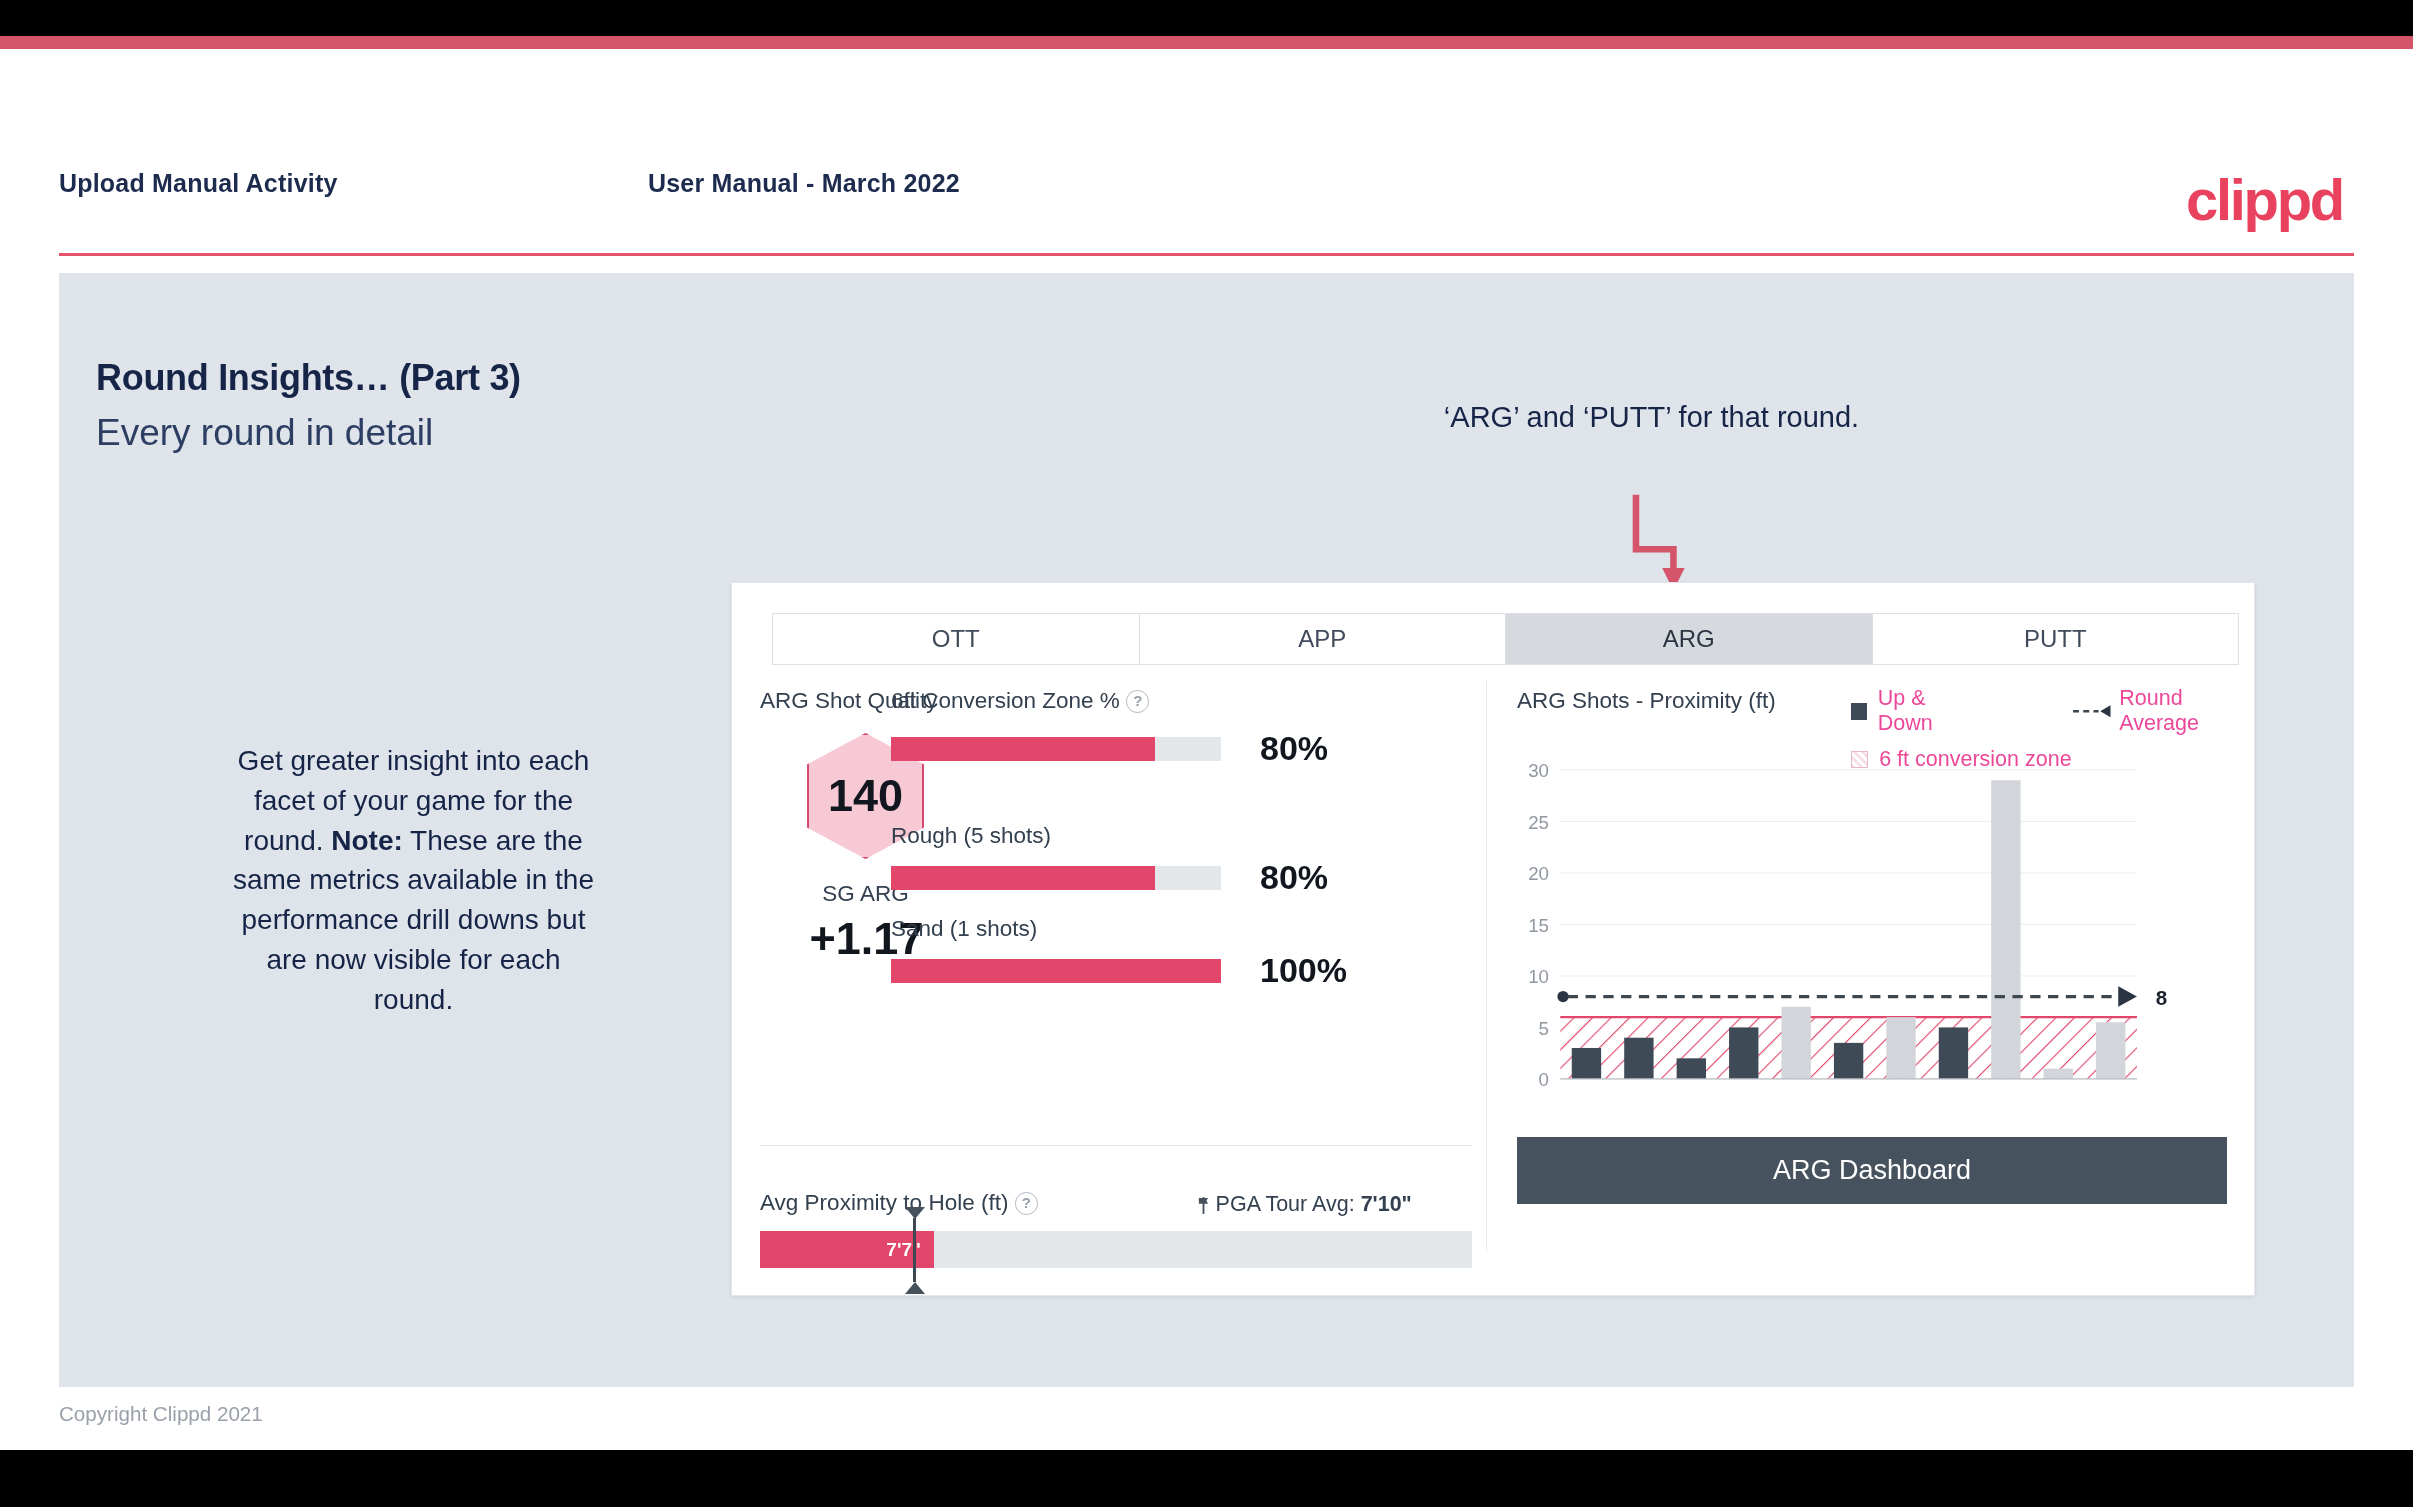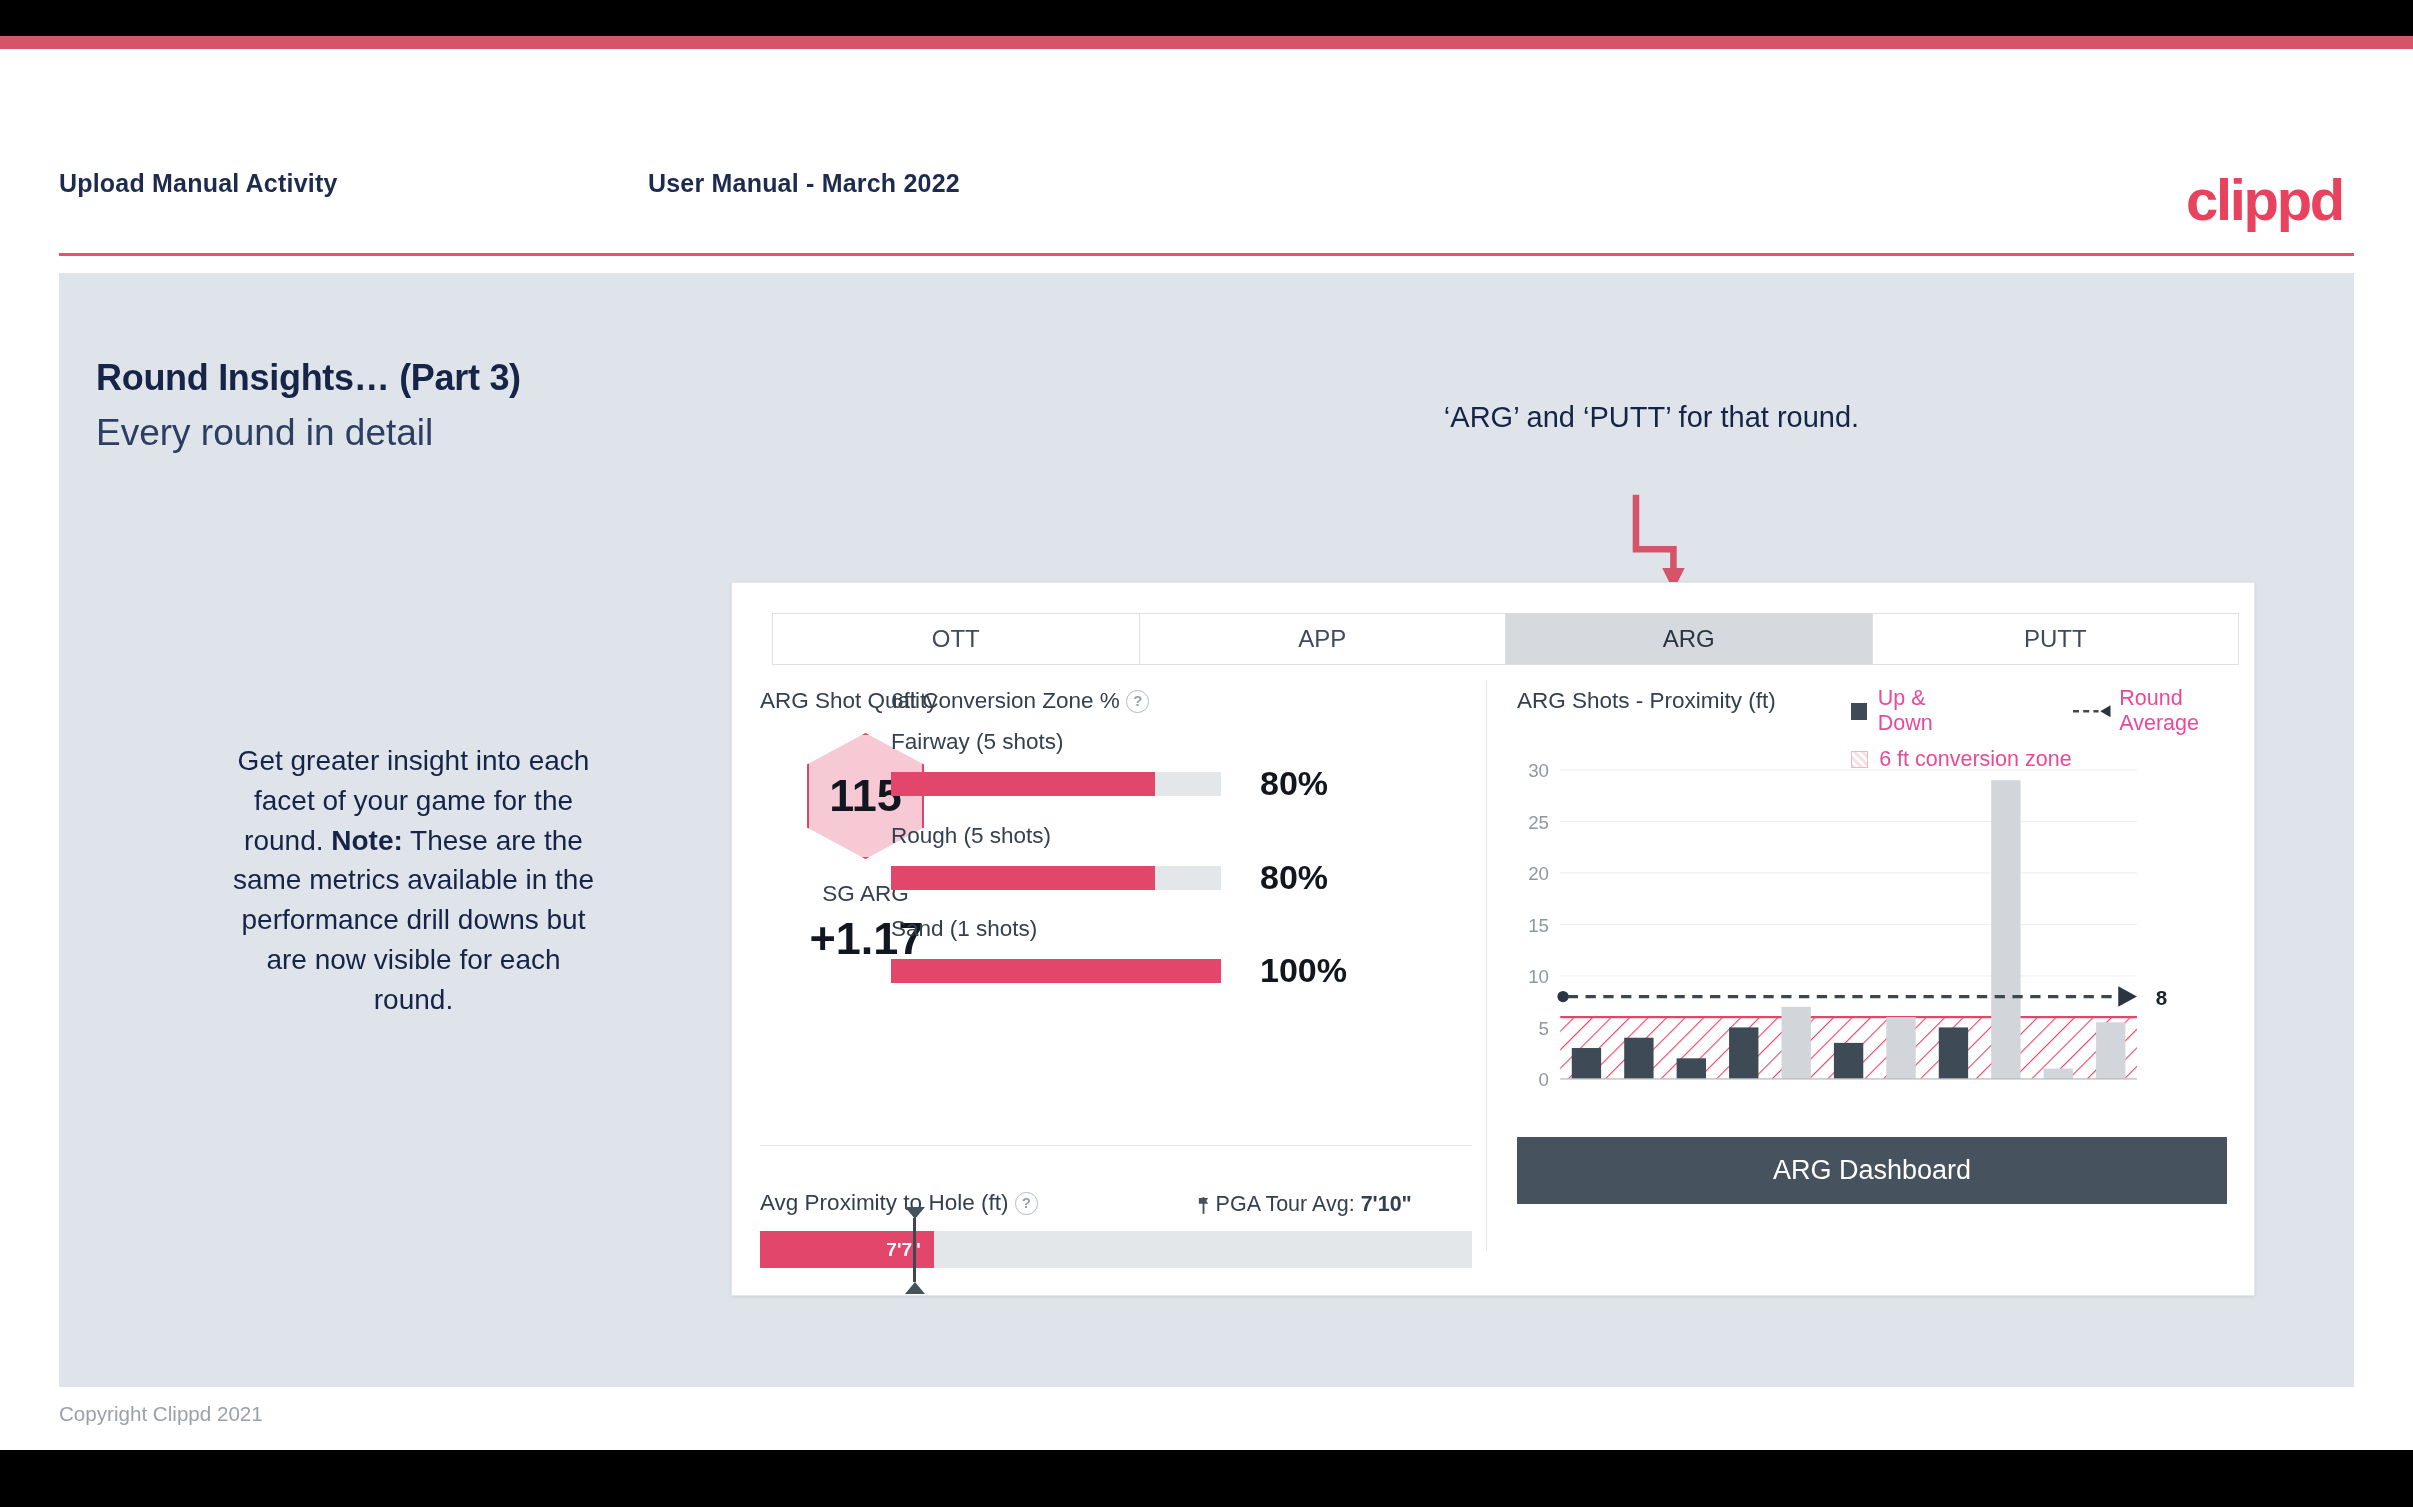--- a/index.html
+++ b/index.html
@@ -203,28 +203,27 @@
       <div class="divider-v"></div>
       <div class="divider-h"></div>
 
       <div class="lbl-shotq">ARG Shot Quality</div>
       <div class="lbl-conv">
         <span>6ft Conversion Zone %</span><span class="qmark">?</span>
       </div>
 
       <div class="hexwrap">
         <div class="hex">
-            <span>115</span>
+            <span>140</span>
           </div>
       </div>
       <div class="sgarg-lbl">SG ARG</div>
       <div class="sgarg-val">+1.17</div>
 
       <div class="convrow" style="top:146px;">
-        <div class="cl">Fairway (5 shots)</div>
         <div class="convbar"><i style="width:80%"></i></div><span class="convpct">80%</span>
       </div>
 
       <div class="convrow" style="top:240px;">
         <div class="cl">Rough (5 shots)</div>
         <div class="convbar"><i style="width:80%"></i></div><span class="convpct">80%</span>
       </div>
 
       <div class="convrow" style="top:333px;">
         <div class="cl">Sand (1 shots)</div>

